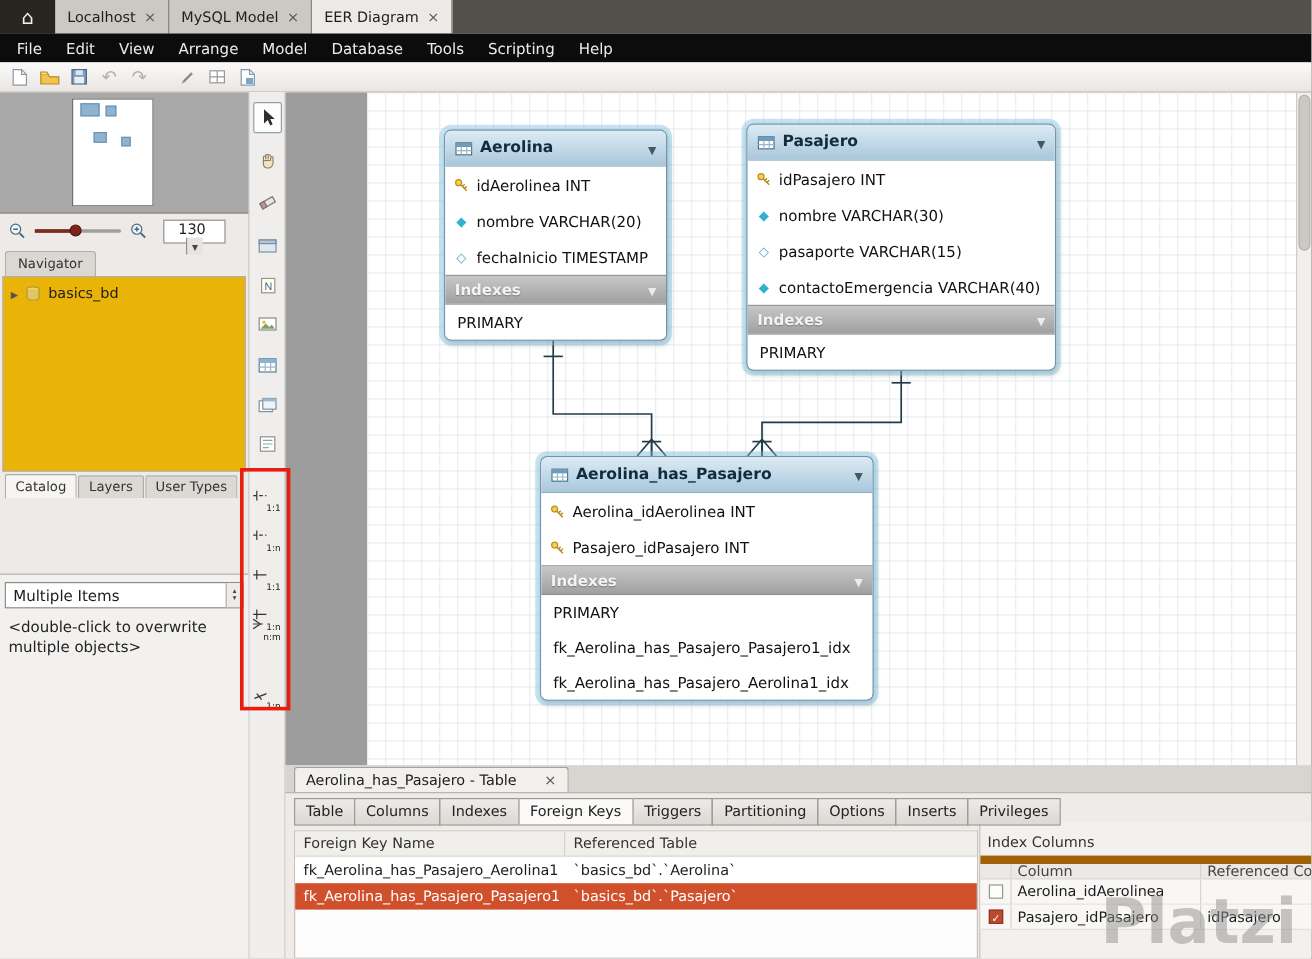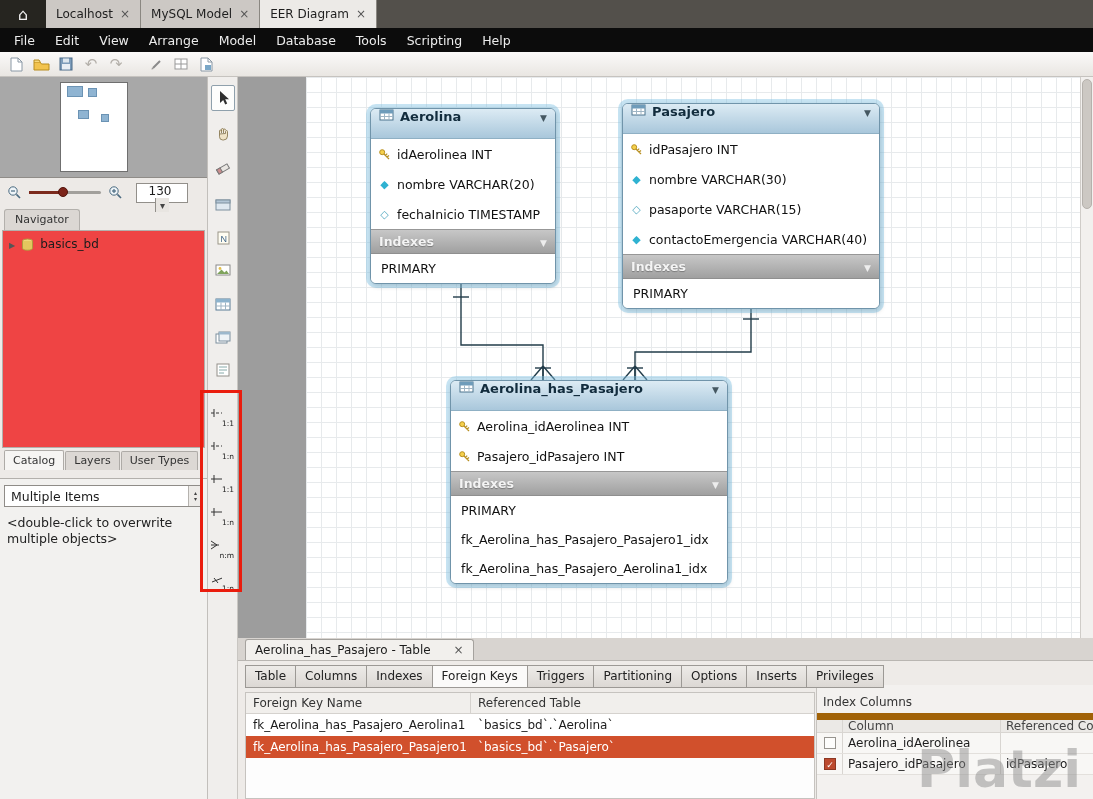--- a/index.html
+++ b/index.html
@@ -38,21 +38,21 @@
   .zoomrow{height:29px;display:flex;align-items:center;padding:0 7px;gap:7px;}
   .slider{position:relative;width:72px;height:3px;background:#a2a09c;border-radius:2px;}
   .slider .fill{position:absolute;left:0;top:0;height:3px;width:34px;background:#7c2a1d;}
   .slider .knob{position:absolute;left:29px;top:-4px;width:10px;height:10px;border-radius:50%;background:#7c241a;border:1px solid #53140c;}
   .zoom-select{margin-left:6px;display:flex;align-items:center;height:20px;width:52px;background:#fff;border:1px solid #928f8a;flex-direction:column;}
   .zoom-select .val{flex:1;text-align:right;padding-right:4px;font-size:12px;}
   .zoom-select .btn{width:14px;height:100%;border-left:1px solid #928f8a;background:#e8e5e1;display:flex;align-items:center;justify-content:center;}
   .i-down-s::before{content:"▾";font-size:10px;color:#444;}
   .nav-tab{display:inline-block;margin:2px 0 0 4px;padding:3px 10px 4px;background:#dbd7d3;border:1px solid #b3b0ac;border-bottom:none;
     border-radius:3px 3px 0 0;font-size:11px;color:#333;}
-  .treebox{margin:0 2px;height:218px;background:#ef4444;border:1px solid #b3b0ac;}
+  .treebox{margin:0 2px;height:163px;background:#eab308;border:1px solid #b3b0ac;}
   .tree-row{display:flex;align-items:center;gap:6px;padding:6px 6px;cursor:pointer;}
   .i-caret::before{content:"▶";font-size:8px;color:#555;}
   .cattabs{height:22px;display:flex;align-items:flex-end;padding-left:4px;gap:1px;}
   .cattab{padding:2px 8px 3px;font-size:11px;background:#dcd8d4;border:1px solid #aeaba7;border-bottom:none;border-radius:2px 2px 0 0;color:#333;}
   .cattab.active{background:#f6f5f3;padding-top:3px;}
   .props{position:absolute;left:0;right:0;top:401px;bottom:0;background:#f2f1ef;border-top:1px solid #b3b0ac;padding:6px 4px;}
   .combo{height:22px;background:#fff;border:1px solid #8f8c88;display:flex;align-items:center;padding-left:6px;font-size:12.5px;}
   .combo .spin{margin-left:auto;width:14px;height:100%;border-left:1px solid #b5b2ae;display:flex;flex-direction:column;align-items:center;justify-content:center;background:#edebe8;}
   .spin span{font-size:6px;line-height:6px;color:#444;}
   .hint{margin-top:8px;padding-left:3px;font-size:12.5px;color:#222;line-height:16px;}
@@ -70,21 +70,21 @@
   .page{position:absolute;left:68px;top:0;width:774px;height:561px;background:#fff;
     background-image:linear-gradient(#e7eaec 1px,transparent 1px),linear-gradient(90deg,#e7eaec 1px,transparent 1px);
     background-size:15px 15px;}
   .conn{position:absolute;left:0;top:0;z-index:1;}
   .vscroll{position:absolute;right:0;top:0;bottom:0;width:13px;background:#f2f0ee;border-left:1px solid #cfccc8;}
   .vthumb{position:absolute;left:1px;right:1px;top:2px;height:130px;background:#ccc8c3;border-radius:6px;border:1px solid #b5b1ac;}
 
   
   .tbl{position:absolute;z-index:2;background:#fff;border:1px solid #7094aa;border-radius:6px;overflow:hidden;
     box-shadow:0 0 0 4px rgba(130,195,228,.45),1px 2px 5px rgba(0,0,0,.25);font-size:12.5px;}
-  .tbl-h{height:30px;display:flex;align-items:flex-start;gap:6px;padding:0 8px;
+  .tbl-h{height:30px;display:flex;align-items:center;gap:6px;padding:0 8px;
     background:linear-gradient(#dcebf4,#a9c7db);border-bottom:1px solid #8fb0c4;}
   .tname{font-weight:bold;color:#122c3d;font-size:13px;}
   .hdr-arr{margin-left:auto;}
   .hdr-arr::before{content:"▼";font-size:9px;color:#455862;}
   .tbl-row{height:30px;display:flex;align-items:center;gap:6px;padding:0 7px;background:#fff;color:#111;}
   .dm{font-size:11px;width:13px;text-align:center;}
   .dm-f::before{content:"◆";color:#2fb2d1;}
   .dm-o::before{content:"◇";color:#54a9c0;}
   .idx-h{height:25px;display:flex;align-items:center;padding:0 8px;
     background:linear-gradient(#c7c7c7,#a0a0a0);border-top:1px solid #979797;border-bottom:1px solid #8f8f8f;}
@@ -361,21 +361,21 @@
         <div class="rt-label">1:1</div>
       </div>
       <div class="rtool" style="top:420px">
         <svg width="24" height="11">
             <line x1="1" y1="5" x2="23" y2="5" stroke="#333"></line>
             <line x1="4" y1="1" x2="4" y2="9" stroke="#333"></line>
             <path d="M17 5 L23 1 M17 5 L23 9" stroke="#333" fill="none"></path>
           </svg>
         <div class="rt-label">1:n</div>
       </div>
-      <div class="rtool" style="top:453px">
+      <div class="rtool" style="top:428px">
         <svg width="24" height="11">
             <line x1="1" y1="5" x2="23" y2="5" stroke="#333"></line>
             <path d="M7 5 L1 1 M7 5 L1 9" stroke="#333" fill="none"></path>
             <path d="M17 5 L23 1 M17 5 L23 9" stroke="#333" fill="none"></path>
           </svg>
         <div class="rt-label">n:m</div>
       </div>
       <div class="rtool" style="top:486px">
         <svg width="24" height="11">
             <line x1="2" y1="9" x2="20" y2="2" stroke="#333"></line>

